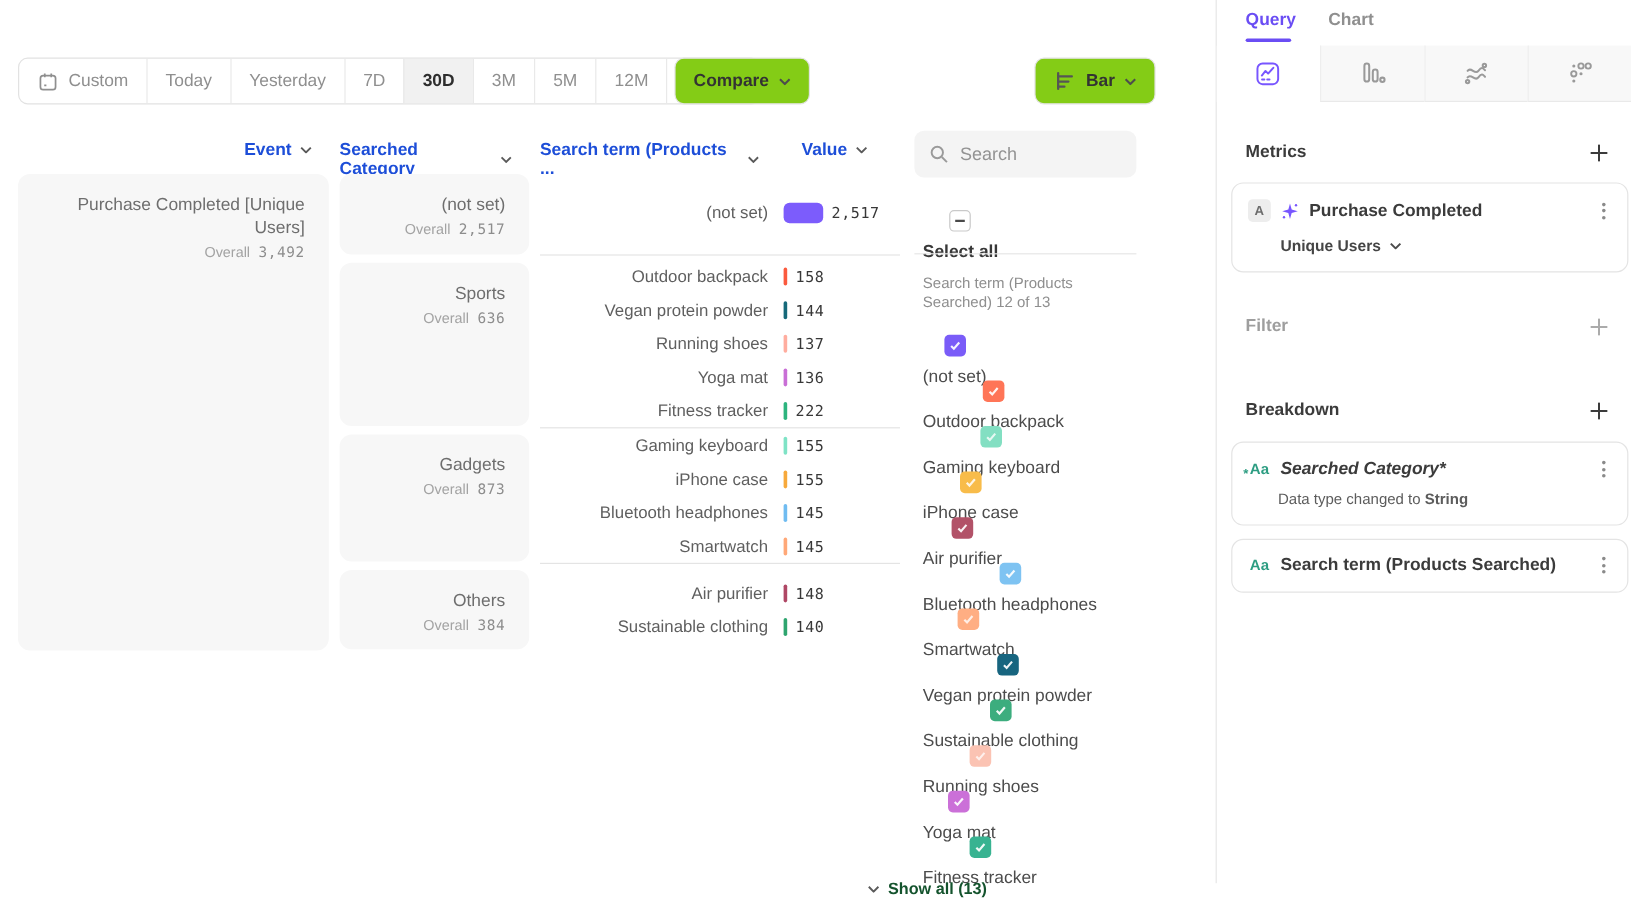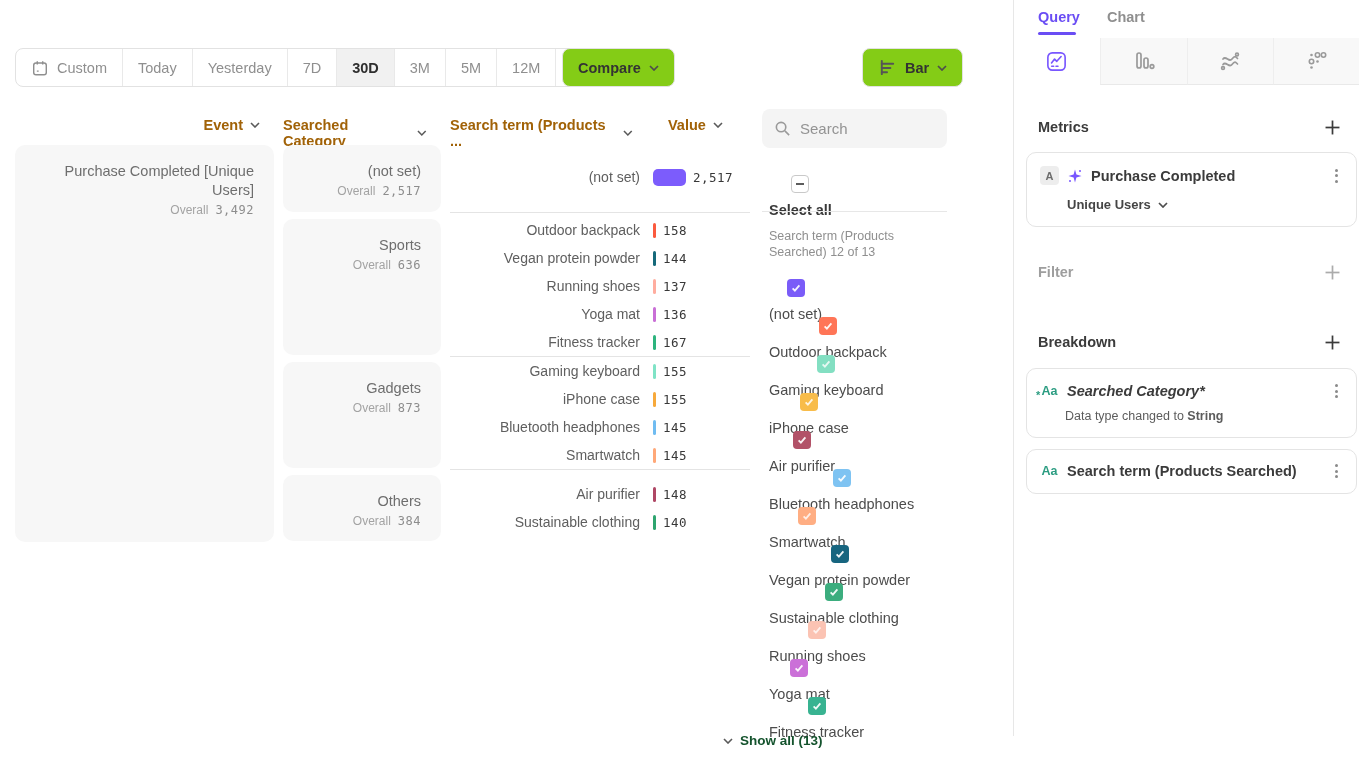--- a/index.html
+++ b/index.html
@@ -14,21 +14,21 @@
   .range-item { display:flex; align-items:center; gap:8px; padding:0 15px; font-size:14.5px;
     color:#8f8f8f; border-left:1px solid #e9e9e9; cursor:pointer; white-space:nowrap; }
   .range-item:first-child { border-left:none; }
   .range-item.active { background:#f1f1f1; color:#2e2e2e; font-weight:700; }
   .pill-btn { position:absolute; top:48px; height:39px; display:inline-flex; align-items:center; gap:8px;
     border:1px solid #e2e2e2; border-radius:8px; background:#84cc16; padding:0 15px;
     font-size:14.5px; font-weight:600; color:#333; }
 
   
   .col-hdr { position:absolute; top:117px; display:flex; align-items:center; justify-content:flex-end;
-    gap:7px; font-size:14.5px; font-weight:600; color:#a16207; }
+    gap:7px; font-size:14.5px; font-weight:600; color:#1d4ed8; }
   .gbox { position:absolute; background:#f7f7f7; border-radius:10px; padding:17px 20px 0 10px; text-align:right; }
   .gbox .glabel { font-size:14.5px; color:#6e6e6e; line-height:19px; }
   .gbox .goverall { font-size:12px; color:#a3a3a3; margin-top:3px; }
   .gbox .goverall .num { color:#8d8d8d; font-size:12px; margin-left:7px; letter-spacing:.5px; }
   .trow { position:absolute; left:450px; width:296px; height:28px; display:flex; align-items:center; }
   .tlabel { width:190px; text-align:right; font-size:14px; color:#5f5f5f; white-space:nowrap; }
   .tick { width:3px; height:15px; border-radius:2px; margin-left:13px; flex:none; }
   .tick.wide { width:33px; height:17px; border-radius:5px; }
   .tval { margin-left:7px; font-size:12.5px; color:#383838; letter-spacing:.5px; }
   .hdiv { position:absolute; left:450px; width:300px; height:1px; background:#e4e4e4; }
@@ -206,21 +206,21 @@
   <span class="tval mono">137</span>
 </div>
 <div class="trow" style="top:300px;">
   <span class="tlabel">Yoga mat</span>
   <span class="tick" style="background: rgb(201, 111, 214);"></span>
   <span class="tval mono">136</span>
 </div>
 <div class="trow" style="top:328px;">
   <span class="tlabel">Fitness tracker</span>
   <span class="tick" style="background: rgb(45, 180, 126);"></span>
-  <span class="tval mono">167</span>
+  <span class="tval mono">222</span>
 </div>
 <div class="hdiv" style="top:356px;"></div>
 
 <div class="trow" style="top:357px;">
   <span class="tlabel">Gaming keyboard</span>
   <span class="tick" style="background: rgb(127, 227, 198);"></span>
   <span class="tval mono">155</span>
 </div>
 <div class="trow" style="top:385px;">
   <span class="tlabel">iPhone case</span>

